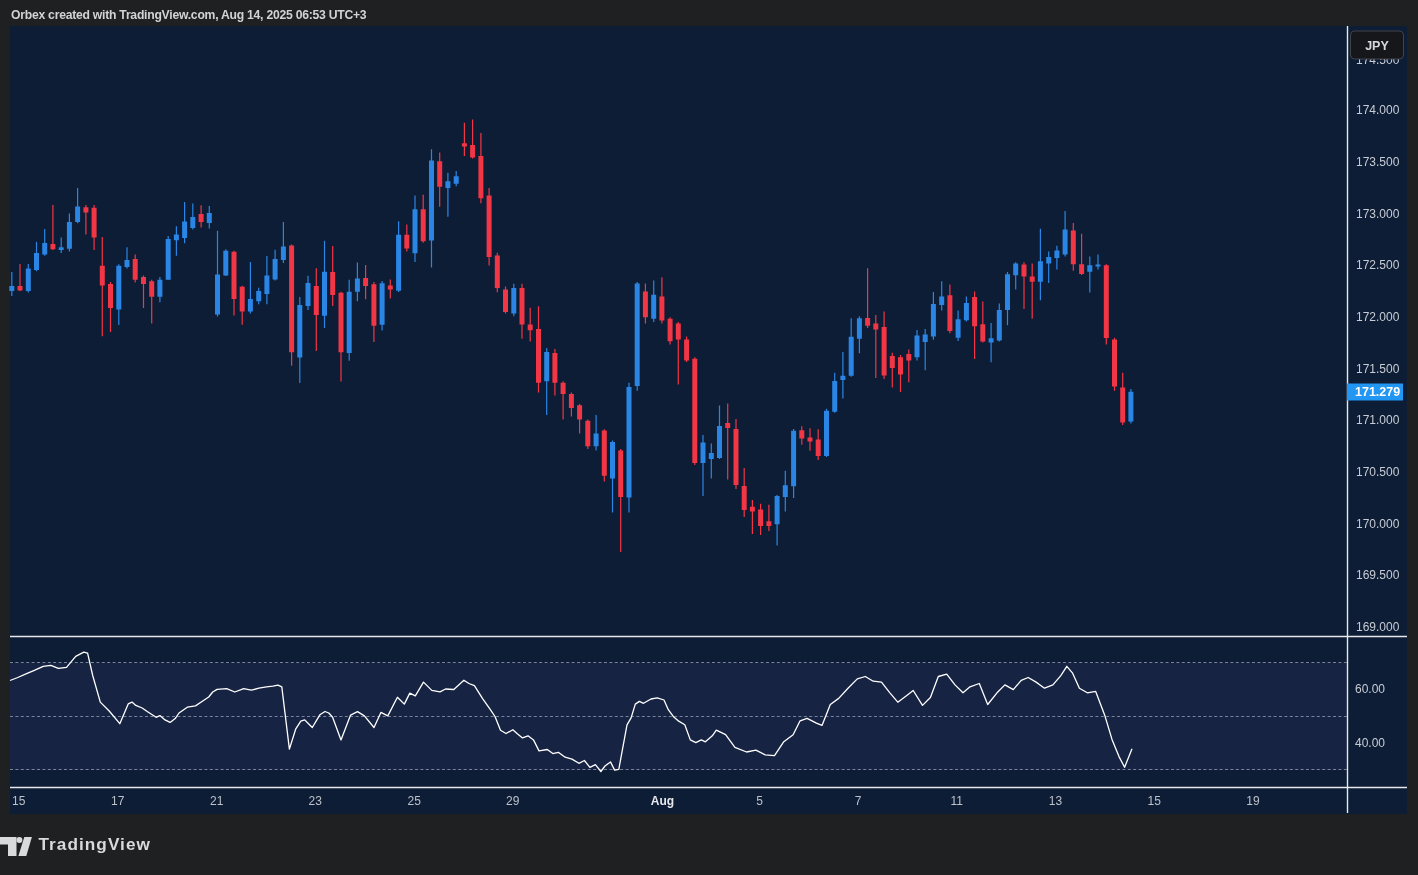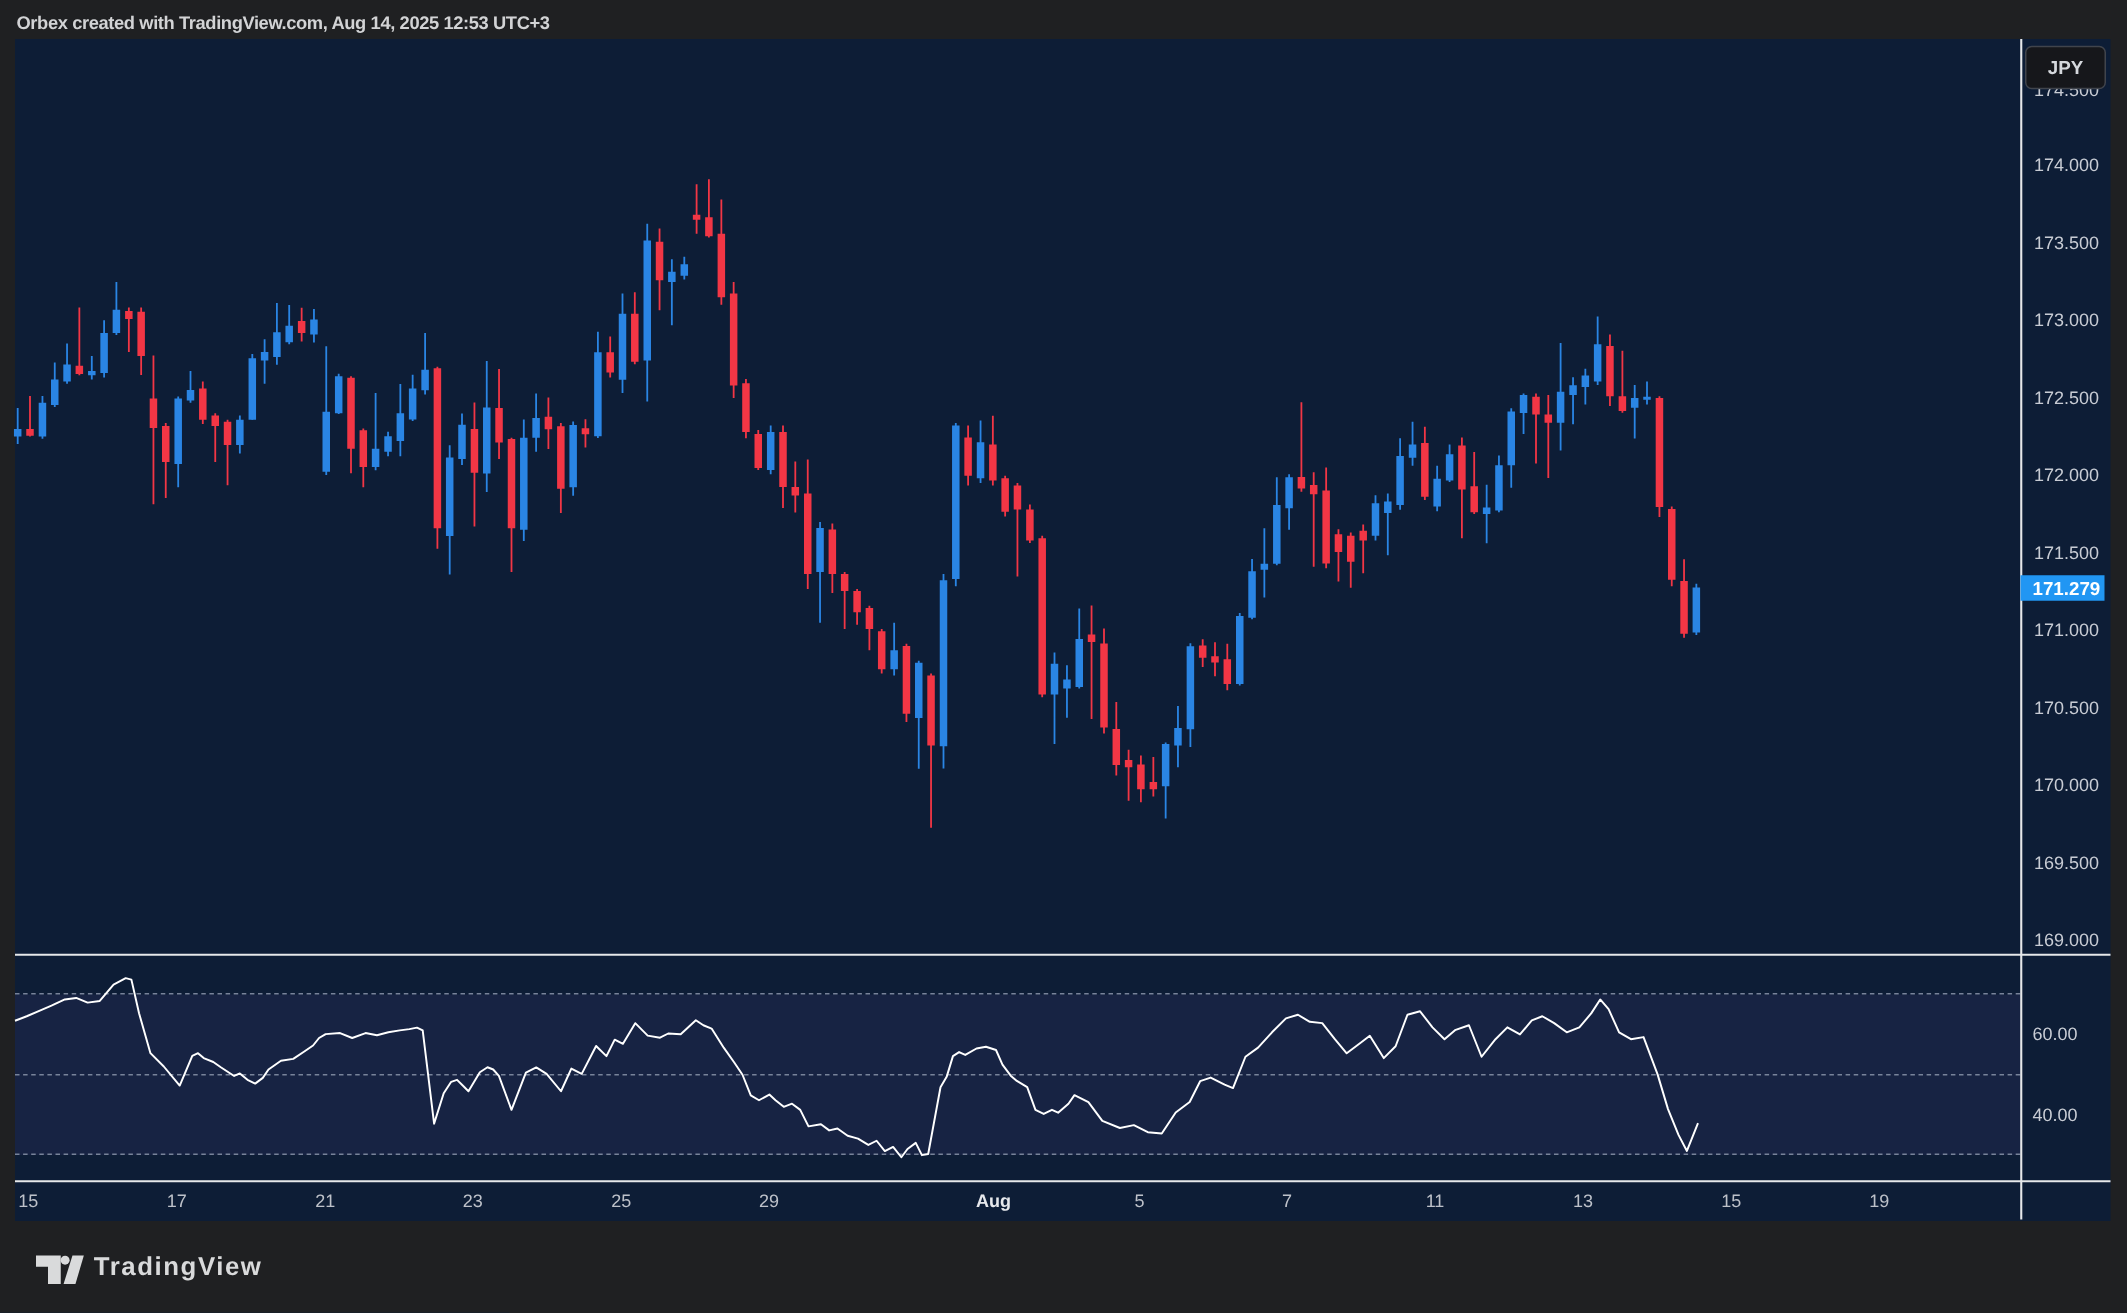--- a/index.html
+++ b/index.html
@@ -1,23 +1,23 @@
 <!DOCTYPE html>
 <html><head><meta charset="utf-8"><title>Chart</title>
 <style>
 *{margin:0;padding:0;box-sizing:border-box}
 html,body{width:1418px;height:875px;background:#1f2022;overflow:hidden}
 #page{position:relative;width:1418px;height:875px;font-family:"Liberation Sans",sans-serif}
 #topbar{position:absolute;left:11px;top:7.5px;font-size:12.2px;font-weight:bold;color:#d2d3d5;letter-spacing:-0.25px}
 #chartsvg{position:absolute;left:0;top:0}
-#logo{position:absolute;left:24px;top:836px}
+#logo{position:absolute;left:0;top:836px}
 </style></head>
 <body>
 <div id="page">
-<div id="topbar">Orbex created with TradingView.com, Aug 14, 2025 12:53 UTC+3</div>
+<div id="topbar">Orbex created with TradingView.com, Aug 14, 2025 06:53 UTC+3</div>
 <div id="chartsvg"><svg width="1418" height="875" viewBox="0 0 1418 875" font-family="Liberation Sans, sans-serif">
 <rect x="10" y="26" width="1397" height="788" fill="#0d1d36"></rect>
 <rect x="10" y="663" width="1337" height="107" fill="#172343"></rect>
 <line x1="10" y1="662.5" x2="1347" y2="662.5" stroke="#78839a" stroke-width="1" stroke-dasharray="3 2.4"></line>
 <line x1="10" y1="716.5" x2="1347" y2="716.5" stroke="#78839a" stroke-width="1" stroke-dasharray="3 2.4"></line>
 <line x1="10" y1="769.5" x2="1347" y2="769.5" stroke="#78839a" stroke-width="1" stroke-dasharray="3 2.4"></line>
 <path d="M11.8 272.0V296.0 M28.3 264.0V292.5 M36.5 241.7V271.3 M44.7 229.0V255.8 M61.2 237.4V253.0 M69.4 213.5V251.6 M77.6 188.0V223.3 M118.8 264.3V324.9 M127.0 247.3V268.5 M159.9 277.0V302.3 M168.2 236.0V279.8 M176.4 226.2V255.8 M184.6 202.0V243.2 M192.8 203.4V229.5 M209.3 206.0V228.4 M217.5 230.8V316.6 M225.8 249.2V276.0 M250.4 262.0V313.5 M258.7 287.8V304.2 M266.9 256.0V304.2 M275.1 249.8V280.6 M283.4 222.0V263.0 M299.8 296.9V383.0 M308.0 275.7V310.0 M324.5 240.7V328.0 M349.2 279.7V360.7 M357.4 262.4V301.2 M382.1 281.0V330.5 M398.6 221.2V292.0 M415.0 195.6V262.0 M431.5 149.2V267.6 M447.9 172.8V216.8 M456.2 171.1V186.3 M513.8 283.7V316.2 M546.7 348.0V415.1 M596.1 415.1V450.4 M612.5 440.5V512.5 M629.0 382.7V512.4 M637.2 282.0V390.8 M653.7 280.4V322.0 M703.0 435.0V496.0 M711.3 443.5V478.5 M719.5 405.6V459.0 M777.1 495.0V545.6 M785.3 470.7V511.5 M793.6 428.9V498.0 M826.5 408.7V457.0 M834.7 372.7V412.8 M842.9 352.1V398.4 M851.2 318.2V376.8 M859.4 316.2V353.2 M917.0 330.1V360.4 M925.2 329.0V370.2 M933.4 292.1V339.8 M941.7 281.2V310.5 M958.1 310.5V340.9 M966.4 296.4V321.4 M991.1 323.1V362.2 M999.3 303.6V341.5 M1007.5 272.1V325.2 M1015.7 262.3V289.4 M1040.4 228.7V300.3 M1048.7 251.5V282.9 M1056.9 245.8V269.6 M1065.1 211.0V256.6 M1089.8 256.6V292.4 M1098.0 254.4V269.6 M1130.9 389.1V423.4" stroke="#2a85e4" stroke-width="1.2" fill="none"></path>
 <path d="M20.0 264.0V291.0 M52.9 205.0V250.1 M85.9 205.0V234.6 M94.1 205.0V250.0 M102.3 237.0V336.2 M110.5 282.0V332.0 M135.2 254.4V282.6 M143.5 275.5V308.0 M151.7 279.8V323.5 M201.1 205.2V227.6 M234.0 250.8V315.5 M242.2 285.7V324.8 M291.6 244.5V365.8 M316.3 268.3V351.0 M332.7 246.0V306.0 M341.0 291.8V381.4 M365.6 265.0V299.3 M373.9 282.0V342.0 M390.3 279.5V298.4 M406.8 224.4V251.6 M423.2 194.8V242.8 M439.7 152.4V206.8 M464.4 122.8V155.9 M472.6 119.5V158.4 M480.9 133.0V203.2 M489.1 188.0V265.4 M497.3 252.7V292.2 M505.5 286.6V313.4 M522.0 283.7V338.7 M530.2 307.7V341.6 M538.5 306.3V392.6 M554.9 349.0V395.4 M563.1 381.3V419.4 M571.4 392.6V416.5 M579.6 403.9V433.5 M587.8 419.4V449.0 M604.3 429.2V481.4 M620.7 449.0V551.9 M645.4 283.6V323.6 M661.9 277.2V323.6 M670.1 317.2V344.4 M678.3 322.0V384.4 M686.6 336.4V362.0 M694.8 357.2V464.9 M727.7 403.6V479.4 M736.0 419.0V489.0 M744.2 468.0V517.0 M752.4 499.9V533.9 M760.6 503.7V534.9 M768.9 504.7V531.0 M801.8 426.2V444.7 M810.0 428.2V450.8 M818.2 429.2V460.1 M867.6 268.2V327.9 M875.8 314.9V377.9 M884.1 311.6V378.9 M892.3 352.8V387.6 M900.5 355.0V391.9 M908.8 349.6V382.2 M949.9 284.5V333.3 M974.6 291.6V358.9 M982.8 301.4V342.6 M1024.0 262.3V309.0 M1032.2 263.4V318.7 M1073.3 223.0V270.7 M1081.6 233.8V275.1 M1106.3 264.2V344.6 M1114.5 337.7V390.8 M1122.7 372.8V425.1" stroke="#f23645" stroke-width="1.2" fill="none"></path>
 <path d="M9.3 286.0h5.0v5.0h-5.0Z M25.8 268.5h5.0v22.5h-5.0Z M34.0 253.0h5.0v17.0h-5.0Z M42.2 243.0h5.0v11.4h-5.0Z M58.7 247.3h5.0v2.8h-5.0Z M66.9 222.0h5.0v26.7h-5.0Z M75.1 206.5h5.0v15.5h-5.0Z M116.3 265.7h5.0v43.7h-5.0Z M124.5 260.0h5.0v7.0h-5.0Z M157.4 279.8h5.0v16.9h-5.0Z M165.7 238.9h5.0v40.9h-5.0Z M173.9 234.6h5.0v5.7h-5.0Z M182.1 221.5h5.0v16.5h-5.0Z M190.3 217.1h5.0v11.0h-5.0Z M206.8 213.0h5.0v10.0h-5.0Z M215.0 274.5h5.0v40.0h-5.0Z M223.3 250.8h5.0v24.7h-5.0Z M247.9 299.1h5.0v12.3h-5.0Z M256.2 290.9h5.0v10.3h-5.0Z M264.4 275.5h5.0v18.5h-5.0Z M272.6 259.0h5.0v20.6h-5.0Z M280.9 246.5h5.0v13.6h-5.0Z M297.3 305.0h5.0v52.4h-5.0Z M305.5 283.1h5.0v22.9h-5.0Z M322.0 271.7h5.0v44.0h-5.0Z M346.7 291.8h5.0v61.3h-5.0Z M354.9 278.6h5.0v13.2h-5.0Z M379.6 283.3h5.0v41.5h-5.0Z M396.1 234.8h5.0v56.0h-5.0Z M412.5 209.2h5.0v44.0h-5.0Z M429.0 160.4h5.0v80.0h-5.0Z M445.4 181.2h5.0v6.8h-5.0Z M453.7 176.2h5.0v7.6h-5.0Z M511.3 288.0h5.0v25.4h-5.0Z M544.2 352.0h5.0v29.3h-5.0Z M593.6 433.5h5.0v12.7h-5.0Z M610.0 441.9h5.0v36.7h-5.0Z M626.5 386.9h5.0v110.6h-5.0Z M634.7 283.6h5.0v102.4h-5.0Z M651.2 294.8h5.0v24.0h-5.0Z M700.5 442.5h5.0v20.5h-5.0Z M708.8 453.0h5.0v6.0h-5.0Z M717.0 426.0h5.0v32.0h-5.0Z M774.6 496.0h5.0v28.2h-5.0Z M782.8 485.3h5.0v11.7h-5.0Z M791.1 430.8h5.0v55.4h-5.0Z M824.0 410.7h5.0v45.3h-5.0Z M832.2 380.9h5.0v30.9h-5.0Z M840.4 375.8h5.0v4.1h-5.0Z M848.7 336.7h5.0v39.1h-5.0Z M856.9 318.2h5.0v20.6h-5.0Z M914.5 335.5h5.0v21.7h-5.0Z M922.7 334.4h5.0v7.6h-5.0Z M930.9 304.0h5.0v32.6h-5.0Z M939.2 296.4h5.0v8.7h-5.0Z M955.6 319.2h5.0v18.5h-5.0Z M963.9 302.9h5.0v17.4h-5.0Z M988.6 338.3h5.0v4.3h-5.0Z M996.8 310.1h5.0v30.3h-5.0Z M1005.0 274.3h5.0v35.8h-5.0Z M1013.2 263.4h5.0v11.9h-5.0Z M1037.9 261.2h5.0v20.6h-5.0Z M1046.2 256.9h5.0v6.5h-5.0Z M1054.4 250.4h5.0v7.6h-5.0Z M1062.6 229.5h5.0v24.9h-5.0Z M1087.3 265.3h5.0v6.5h-5.0Z M1095.5 264.5h5.0v2.0h-5.0Z M1128.4 391.7h5.0v29.9h-5.0Z" fill="#2a85e4"></path>
 <path d="M17.5 286.0h5.0v4.5h-5.0Z M50.4 243.9h5.0v5.4h-5.0Z M83.4 207.3h5.0v5.3h-5.0Z M91.6 207.8h5.0v29.6h-5.0Z M99.8 265.7h5.0v19.7h-5.0Z M108.0 284.0h5.0v24.0h-5.0Z M132.7 259.0h5.0v20.8h-5.0Z M141.0 277.0h5.0v7.0h-5.0Z M149.2 281.2h5.0v15.5h-5.0Z M198.6 214.0h5.0v8.0h-5.0Z M231.5 251.8h5.0v47.3h-5.0Z M239.7 286.8h5.0v24.6h-5.0Z M289.1 245.5h5.0v106.7h-5.0Z M313.8 286.0h5.0v29.1h-5.0Z M330.2 272.0h5.0v23.0h-5.0Z M338.5 292.7h5.0v59.5h-5.0Z M363.1 277.9h5.0v8.2h-5.0Z M371.4 284.2h5.0v41.6h-5.0Z M387.8 285.5h5.0v4.0h-5.0Z M404.3 234.8h5.0v13.6h-5.0Z M420.7 209.2h5.0v32.0h-5.0Z M437.2 161.2h5.0v25.6h-5.0Z M461.9 143.2h5.0v3.3h-5.0Z M470.1 144.9h5.0v12.6h-5.0Z M478.4 155.9h5.0v42.3h-5.0Z M486.6 195.6h5.0v61.4h-5.0Z M494.8 255.5h5.0v32.5h-5.0Z M503.0 289.4h5.0v22.6h-5.0Z M519.5 288.0h5.0v36.6h-5.0Z M527.7 324.6h5.0v5.7h-5.0Z M536.0 329.0h5.0v53.7h-5.0Z M552.4 353.0h5.0v29.7h-5.0Z M560.6 382.7h5.0v11.3h-5.0Z M568.9 394.0h5.0v14.1h-5.0Z M577.1 405.3h5.0v14.1h-5.0Z M585.3 420.8h5.0v25.4h-5.0Z M601.8 430.6h5.0v45.2h-5.0Z M618.2 450.4h5.0v46.6h-5.0Z M642.9 291.6h5.0v25.6h-5.0Z M659.4 296.4h5.0v24.0h-5.0Z M667.6 318.8h5.0v22.4h-5.0Z M675.8 323.6h5.0v16.0h-5.0Z M684.1 339.6h5.0v20.8h-5.0Z M692.3 358.8h5.0v104.2h-5.0Z M725.2 423.0h5.0v5.0h-5.0Z M733.5 429.0h5.0v56.0h-5.0Z M741.7 486.0h5.0v24.0h-5.0Z M749.9 506.7h5.0v4.8h-5.0Z M758.1 509.6h5.0v16.5h-5.0Z M766.4 521.3h5.0v4.8h-5.0Z M799.3 430.3h5.0v8.2h-5.0Z M807.5 437.5h5.0v4.1h-5.0Z M815.7 439.5h5.0v16.5h-5.0Z M865.1 318.0h5.0v7.7h-5.0Z M873.3 323.4h5.0v6.1h-5.0Z M881.6 327.0h5.0v48.6h-5.0Z M889.8 356.1h5.0v11.9h-5.0Z M898.0 357.2h5.0v17.3h-5.0Z M906.3 353.9h5.0v6.5h-5.0Z M947.4 295.3h5.0v35.8h-5.0Z M972.1 297.0h5.0v29.3h-5.0Z M980.3 324.2h5.0v17.3h-5.0Z M1021.5 264.5h5.0v11.9h-5.0Z M1029.7 276.4h5.0v5.4h-5.0Z M1070.8 230.6h5.0v33.6h-5.0Z M1079.1 264.2h5.0v9.8h-5.0Z M1103.8 265.3h5.0v72.7h-5.0Z M1112.0 339.4h5.0v47.1h-5.0Z M1120.2 387.4h5.0v35.1h-5.0Z" fill="#f23645"></path>

